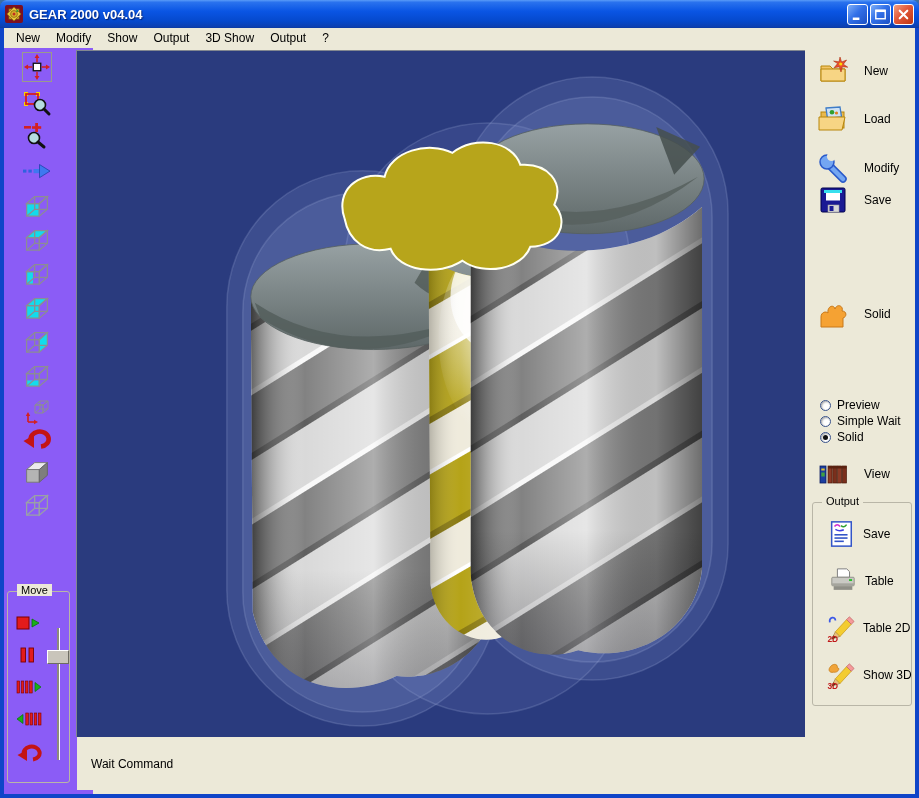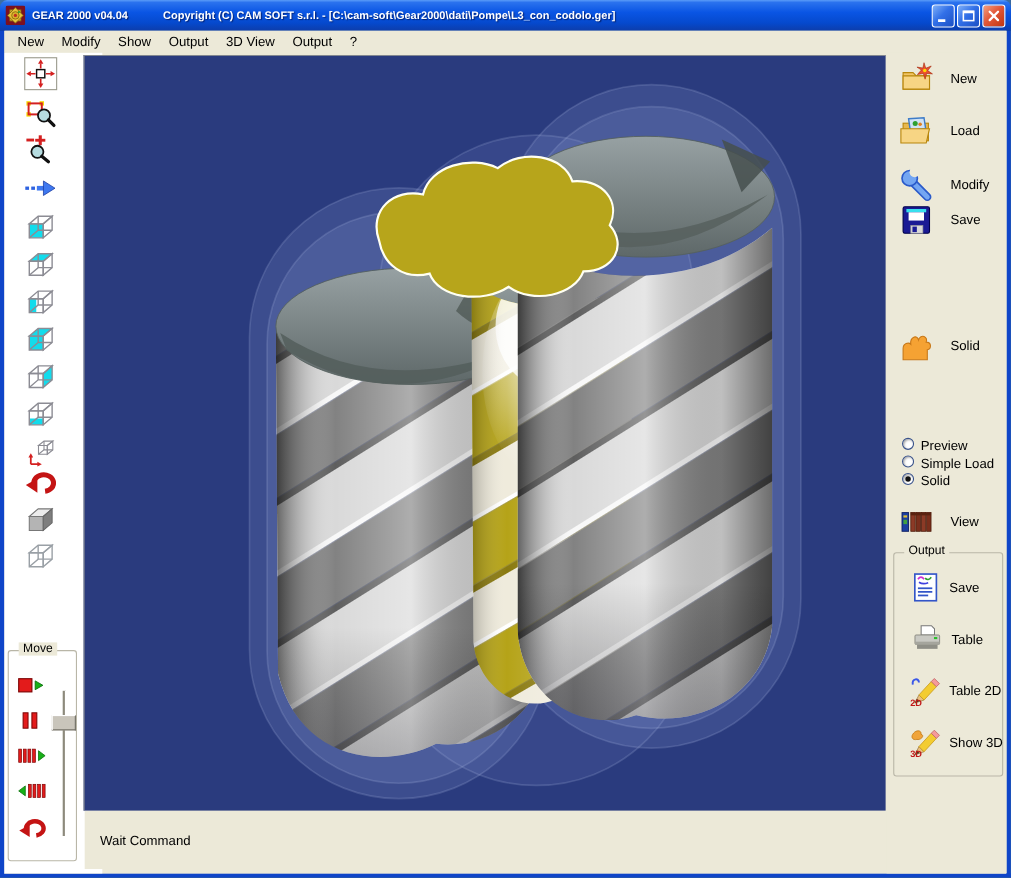--- a/index.html
+++ b/index.html
@@ -14,38 +14,38 @@
     border-radius:8px 8px 0 0;
   }
   
   .titlebar {
     position:absolute; top:0; left:-4px; right:-4px; height:28px;
     border-radius:7px 7px 0 0;
     background:linear-gradient(180deg,#5a9cf8 0%,#2a72ee 8%,#0a55e4 40%,#0549cd 75%,#0c3fb0 96%,#0a3aa0 100%);
     display:flex; align-items:center; padding:0 5px; gap:6px;
   }
   .app-icon { width:18px; height:18px; flex:0 0 auto; }
-  .title-text { color:#fff; font-weight:bold; font-size:10px; white-space:nowrap;
+  .title-text { color:#fff; font-weight:bold; font-size:13px; white-space:nowrap;
     text-shadow:1px 1px 1px rgba(0,0,40,.55); }
   .title-copy { margin-left:26px; }
   .win-controls { margin-left:auto; display:flex; gap:2px; }
   .win-btn {
     width:21px; height:21px; border-radius:3px; border:1px solid #fff;
     display:flex; align-items:center; justify-content:center; padding:0;
   }
   .win-btn.minmax { background:linear-gradient(135deg,#7FB0F8 0%,#3270E8 45%,#1C50C4 100%); }
   .win-btn.close  { background:linear-gradient(135deg,#F4A080 0%,#E2583A 45%,#BE3510 100%); }
   
   .menubar {
     position:absolute; top:28px; left:0; right:0; height:20px; background:#ECE9D8;
     display:flex; align-items:center; font-size:12px; color:#000; padding-left:4px;
   }
   .menu-item { padding:2px 8px; cursor:default; }
   
-  .toolbar-left { position:absolute; left:0; top:48px; width:89px; bottom:0; background:#ffffff; }
+  .toolbar-left { position:absolute; left:0; top:48px; width:89px; bottom:0; background:#8b5cf6; }
   .tool { position:absolute; left:18px; width:30px; height:30px; }
   .tool svg { width:100%; height:100%; display:block; }
   .tool.bordered { border:1px solid #9a9a8c; }
   
   .groupbox { position:absolute; border:1px solid #B9B6A7; border-radius:3px; background:transparent; }
   .groupbox .legend {
     position:absolute; top:-8px; left:9px; background:#ECE9D8; padding:0 4px;
     font-size:11px; color:#000;
   }
   .move-box { left:3px; top:543px; width:63px; height:192px; }
@@ -66,21 +66,21 @@
   .statusbar {
     position:absolute; left:73px; top:737px; width:728px; height:53px;
     background:#ECE9D8; display:flex; align-items:center; padding-left:14px; font-size:12px;text-align:center;
   }
   
   .right-panel { position:absolute; right:0; top:48px; width:109px; bottom:0; background:#ECE9D8; }
   .rp-row { position:absolute; left:12px; display:flex; align-items:center; gap:16px; height:32px; cursor:default; }
   .rp-row .icon30 { width:30px; height:30px; flex:0 0 auto; }
   .rp-row .icon30 svg { width:100%; height:100%; display:block; }
   .rp-label { font-size:12px; color:#000; white-space:nowrap; }
-  .radio-row { position:absolute; left:14px; display:flex; gap:6px; height:14px; cursor:default; }
+  .radio-row { position:absolute; left:14px; display:flex; align-items:center; gap:6px; height:14px; cursor:default; }
   .radio-circle { width:11px; height:11px; border-radius:50%; background:#fff;
     border:1px solid #39528a; box-shadow:inset 1px 1px 2px rgba(0,0,0,.35); position:relative; }
   .radio-row.checked .radio-circle::after {
     content:""; position:absolute; left:2px; top:2px; width:5px; height:5px; border-radius:50%; background:#101010;
   }
   .radio-label { font-size:12px; }
   .output-box { left:6px; top:454px; width:100px; height:204px; }
   .ob-row { position:absolute; left:20px; display:flex; align-items:center; gap:8px; height:30px; cursor:default; }
   .ob-row .icon28 { width:28px; height:28px; flex:0 0 auto; }
   .ob-row .icon28 svg { width:100%; height:100%; display:block; }
@@ -98,21 +98,20 @@
         <g>
           <rect x="4" y="4" width="10" height="10" fill="#E8C23A" stroke="#8a6a10" stroke-width="0.8"></rect>
           <rect x="4" y="4" width="10" height="10" fill="#E8C23A" stroke="#8a6a10" stroke-width="0.8" transform="rotate(45 9 9)"></rect>
           <circle cx="9" cy="9" r="3.4" fill="#D8B02A" stroke="#8a6a10" stroke-width="0.8"></circle>
           <circle cx="9" cy="9" r="1.5" fill="#C03020"></circle>
           <circle cx="12.2" cy="6" r="1" fill="#2FA02F"></circle>
         </g>
       </svg>
     </span>
     <span class="title-text">GEAR 2000 v04.04</span>
-    <span class="title-text title-copy">Copyright (C)  CAM SOFT s.r.l. - [C:\cam-soft\Gear2000\dati\Pompe\L3_con_codolo.ger]</span>
     <span class="win-controls">
       <button class="win-btn minmax">
         <svg viewBox="0 0 18 18" width="17" height="17">
             <line x1="4" y1="13.5" x2="11" y2="13.5" stroke="#fff" stroke-width="2.6"></line>
           </svg>
       </button>
       <button class="win-btn minmax">
         <svg viewBox="0 0 18 18" width="17" height="17">
             <rect x="4" y="4.5" width="10" height="9" fill="none" stroke="#fff" stroke-width="1.5"></rect>
             <line x1="4" y1="5.2" x2="14" y2="5.2" stroke="#fff" stroke-width="2.4"></line>
@@ -125,21 +124,21 @@
           </svg>
       </button>
     </span>
   </div>
 
   <div class="menubar">
     <span class="menu-item">New</span>
     <span class="menu-item">Modify</span>
     <span class="menu-item">Show</span>
     <span class="menu-item">Output</span>
-    <span class="menu-item">3D View</span>
+    <span class="menu-item">3D Show</span>
     <span class="menu-item">Output</span>
     <span class="menu-item">?</span>
   </div>
 
   <div class="toolbar-left">
 
     <div class="tool bordered" style="top:4px">
       <svg viewBox="0 0 30 30">
         <rect x="11" y="11" width="8" height="8" fill="#fff" stroke="#111" stroke-width="1.4"></rect>
         <line x1="15" y1="10" x2="15" y2="5" stroke="#D42020" stroke-width="1.6"></line>
@@ -507,21 +506,21 @@
       </span>
       <span class="rp-label">Solid</span>
     </div>
 
     <div class="radio-row" style="top:350px">
       <span class="radio-circle"></span>
       <span class="radio-label">Preview</span>
     </div>
     <div class="radio-row" style="top:366px">
       <span class="radio-circle"></span>
-      <span class="radio-label">Simple Load</span>
+      <span class="radio-label">Simple Wait</span>
     </div>
     <div class="radio-row checked" style="top:382px">
       <span class="radio-circle"></span>
       <span class="radio-label">Solid</span>
     </div>
 
     <div class="rp-row" style="top:410px">
       <span class="icon30">
         <svg viewBox="0 0 30 30">
           <rect x="2" y="7" width="6" height="17" fill="#1C3FA0" stroke="#0A1C60" stroke-width="0.8"></rect>

